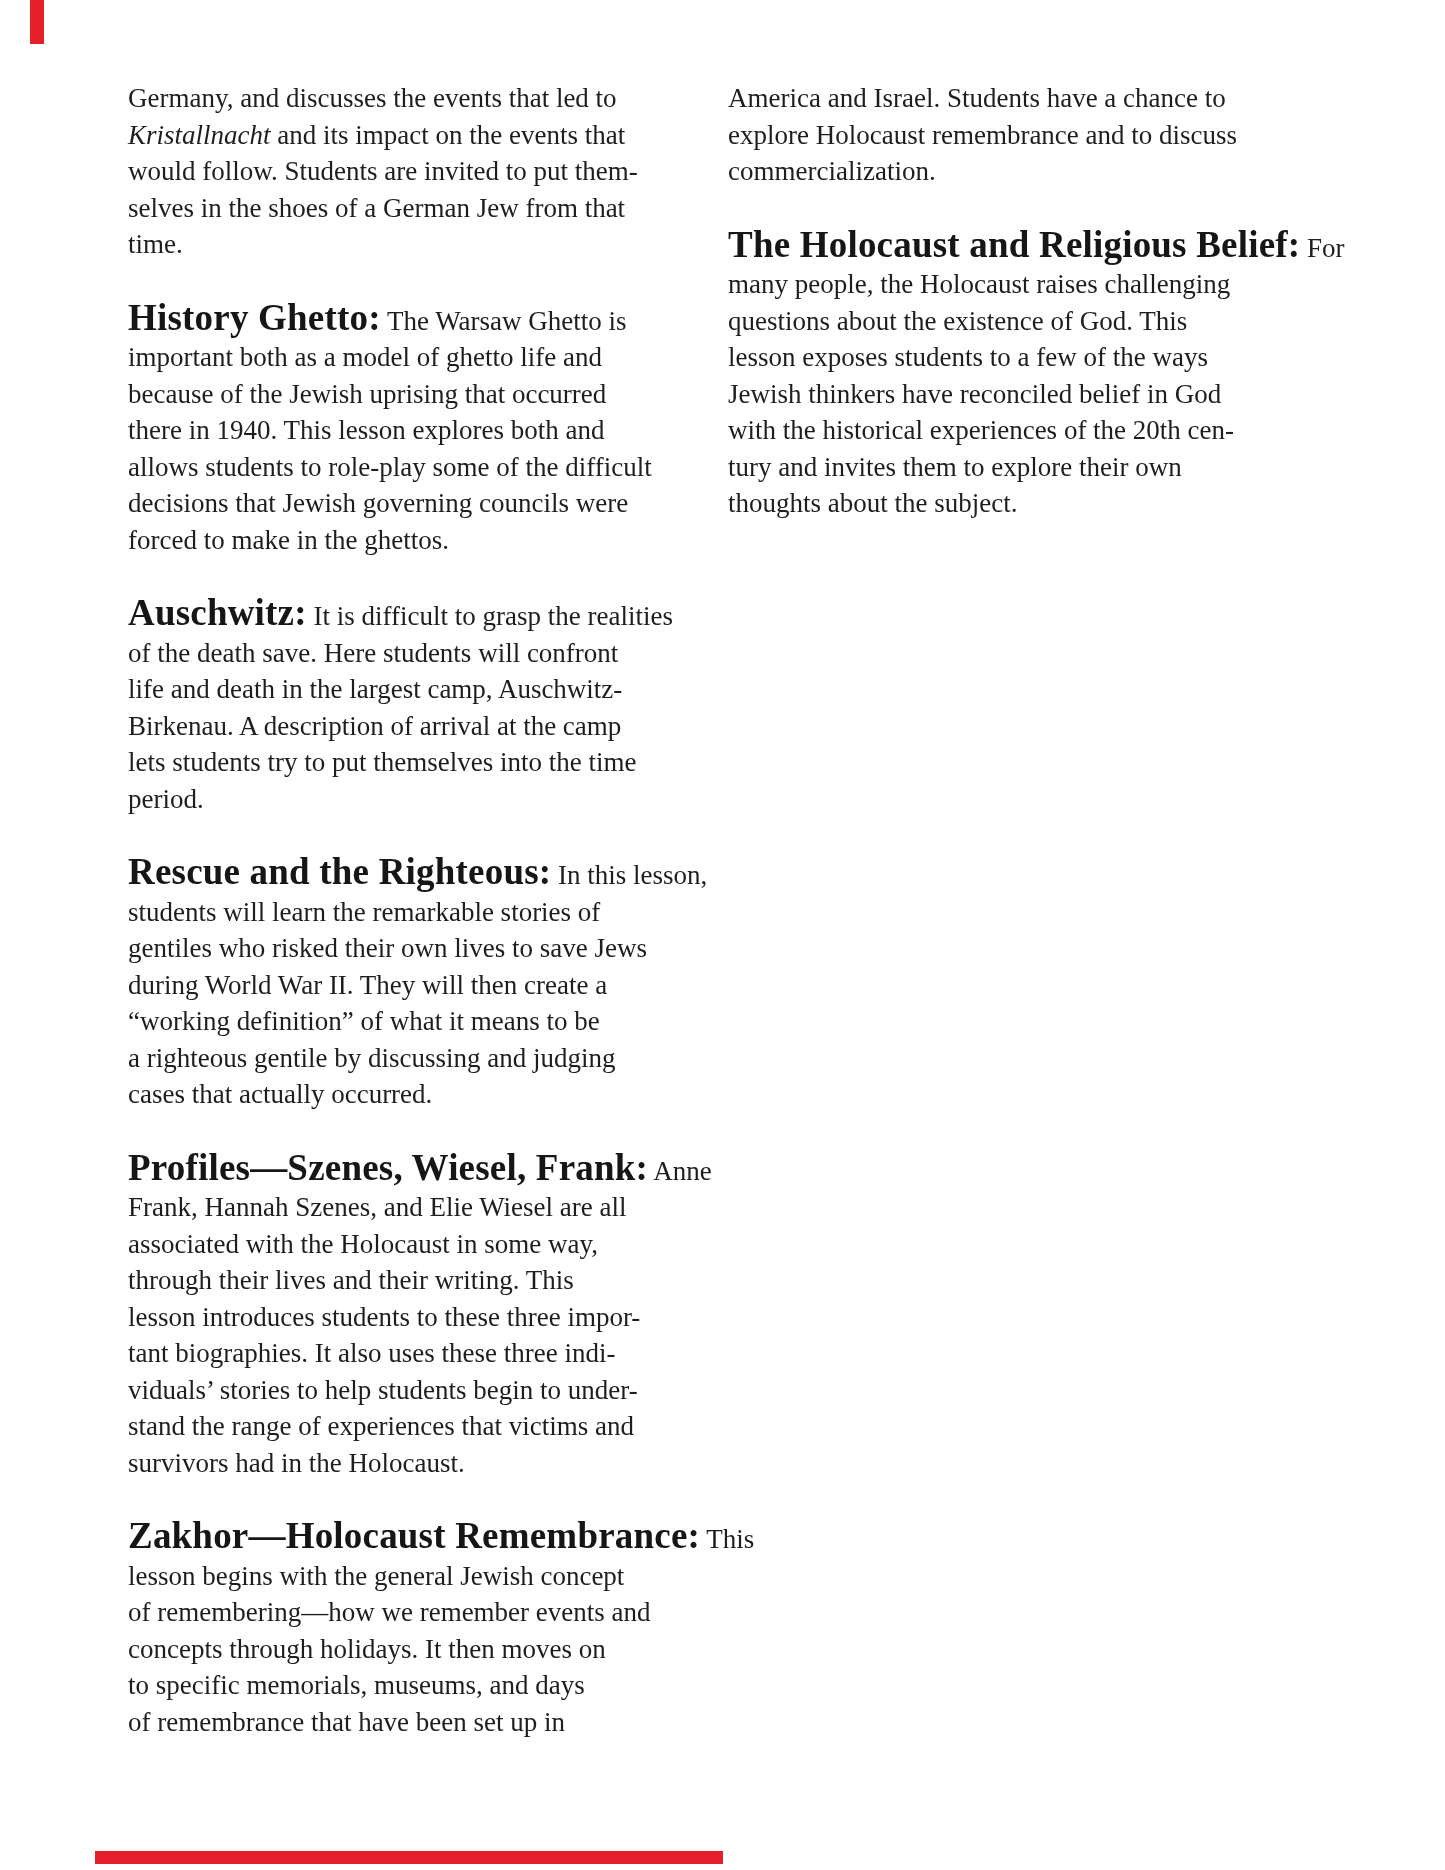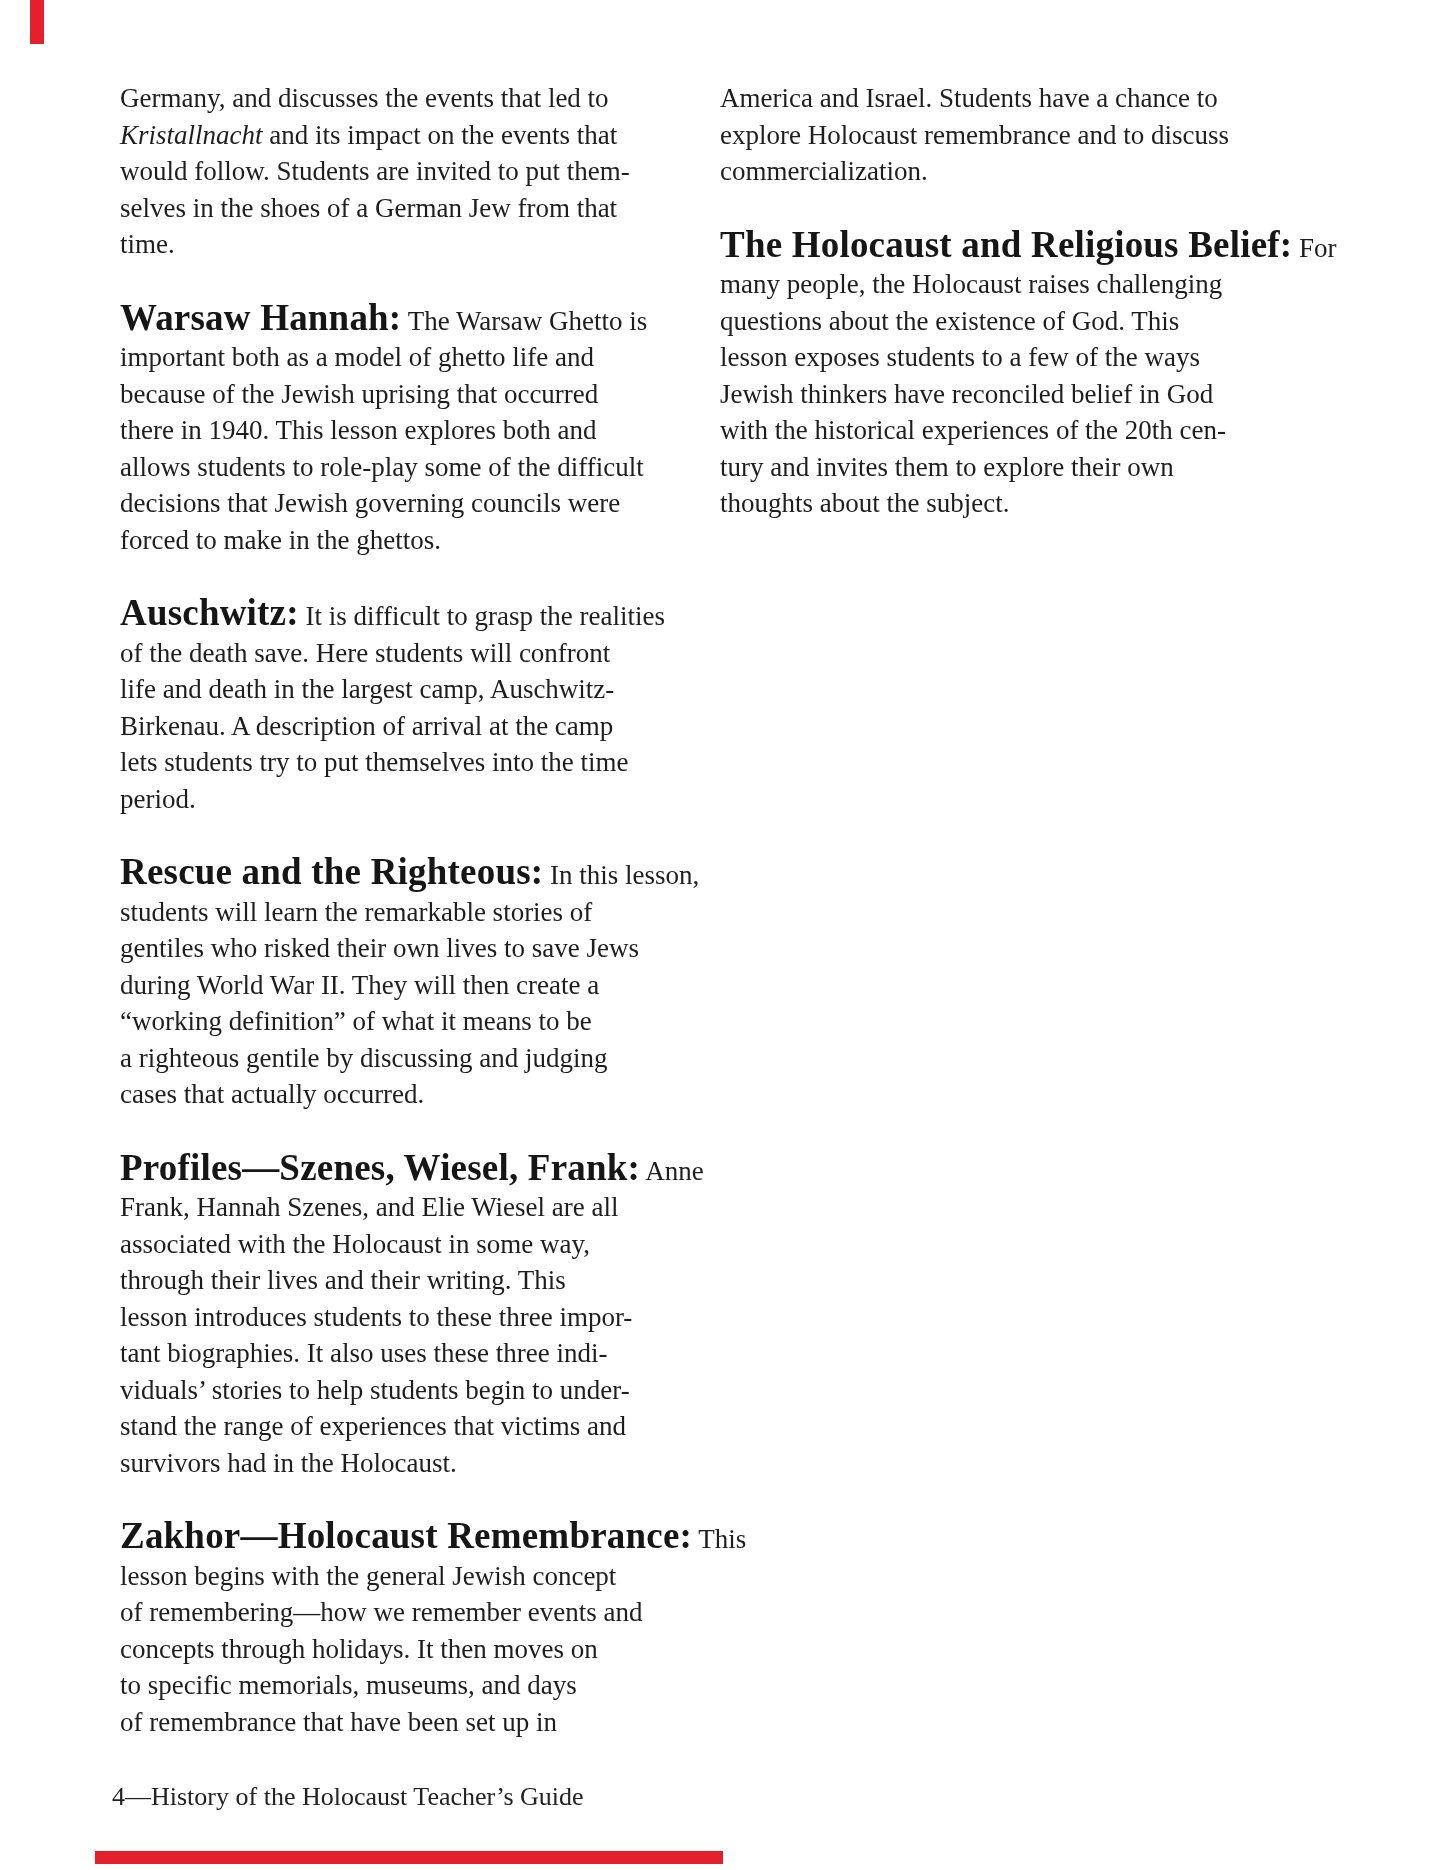--- a/index.html
+++ b/index.html
@@ -33,21 +33,21 @@
     height: 13px;
   }
   .column {
     position: absolute;
     top: 80px;
     width: 650px;
   }
   #left-column  { left: 112px; }
   #right-column { left: 712px; }
   .para, .plain-para {
-    margin: 0 0 37px 8px;
+    margin: 0 0 37px 16px;
     font-size: 27px;
     line-height: 36.5px;
     white-space: pre-line;
     text-align: left;
   }
   .run-in {
     font-weight: bold;
     font-size: 37px;
     letter-spacing: 0.2px;
     color: #161616;
@@ -71,21 +71,21 @@
 
   <div id="top-left-mark" class="accent" style="background: rgb(229, 32, 45);"></div>
 
   <div id="left-column" class="column">
     <p class="para"><span>Germany, and discusses the events that led to
 </span><em class="book-italic">Kristallnacht</em><span> and its impact on the events that
 would follow. Students are invited to put them-
 selves in the shoes of a German Jew from that
 time.</span></p>
     <div>
-        <p class="para"><strong class="run-in">Warsaw Hannah:</strong> <span>The Warsaw Ghetto is
+        <p class="para"><strong class="run-in">History Ghetto:</strong> <span>The Warsaw Ghetto is
 important both as a model of ghetto life and
 because of the Jewish uprising that occurred
 there in 1940. This lesson explores both and
 allows students to role-play some of the difficult
 decisions that Jewish governing councils were
 forced to make in the ghettos.</span></p>
         <p class="para"><strong class="run-in">Auschwitz:</strong> <span>It is difficult to grasp the realities
 of the death save. Here students will confront
 life and death in the largest camp, Auschwitz-
 Birkenau. A description of arrival at the camp
@@ -125,17 +125,16 @@
 many people, the Holocaust raises challenging
 questions about the existence of God. This
 lesson exposes students to a few of the ways
 Jewish thinkers have reconciled belief in God
 with the historical experiences of the 20th cen-
 tury and invites them to explore their own
 thoughts about the subject.</span></p>
       </div>
   </div>
 
-  <div id="footer"><span>4—History of the Holocaust Teacher’s Guide</span></div>
 
   <div id="bottom-rule" class="accent" style="background: rgb(229, 32, 45);"></div>
 
 </div>
 
 </body></html>

